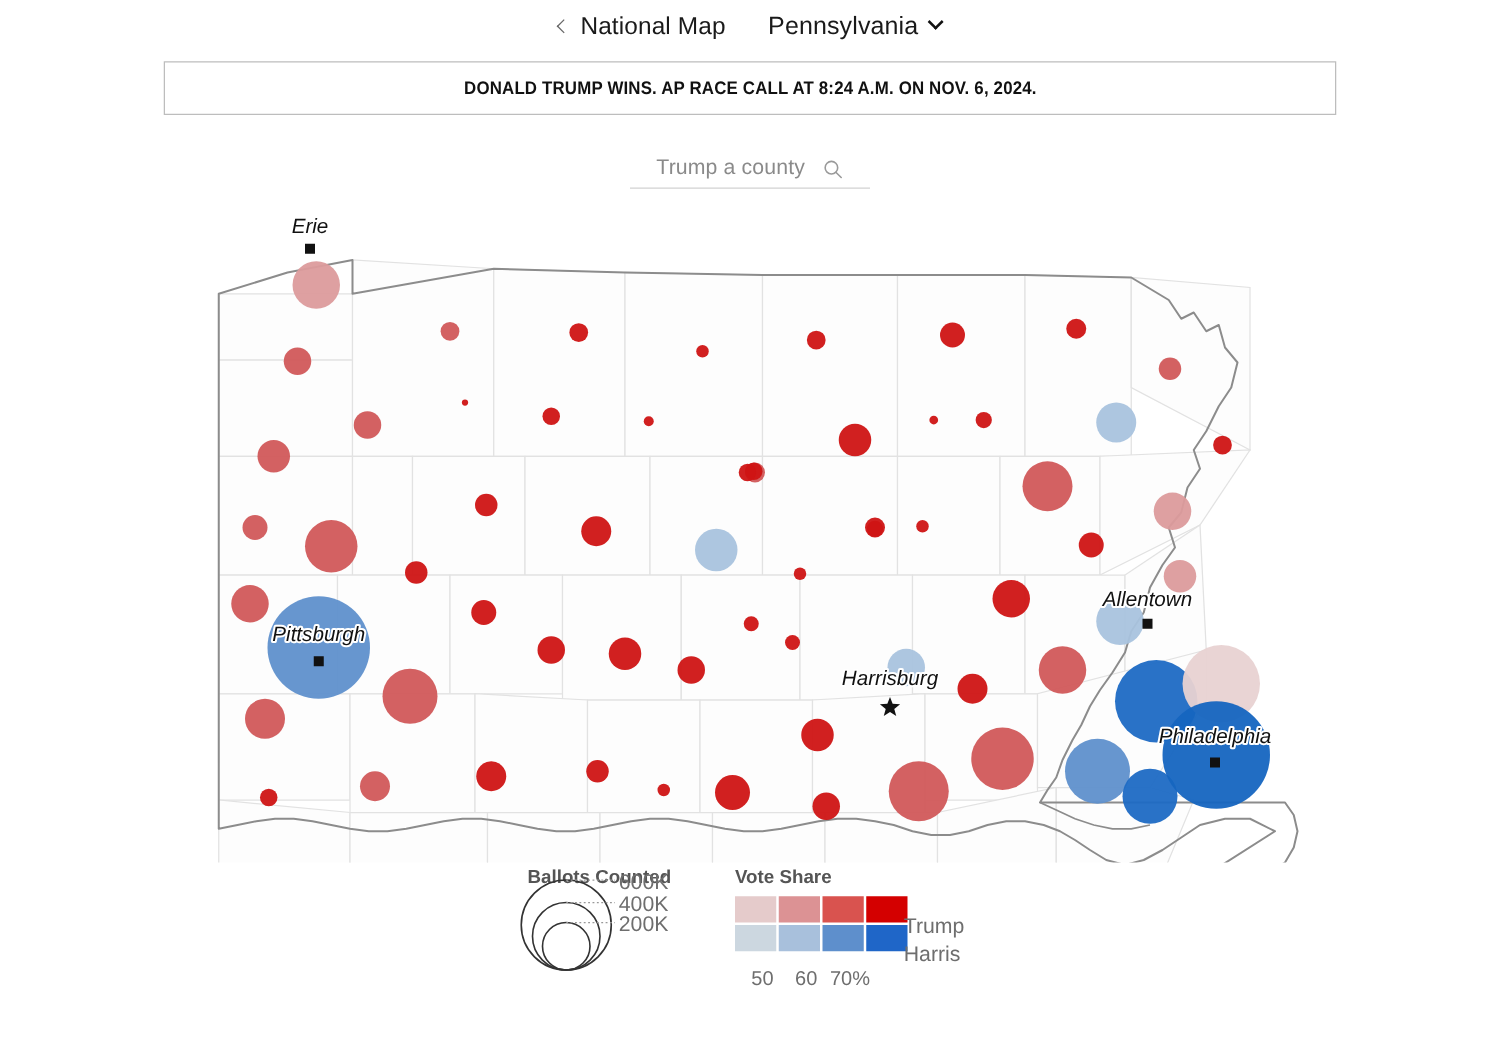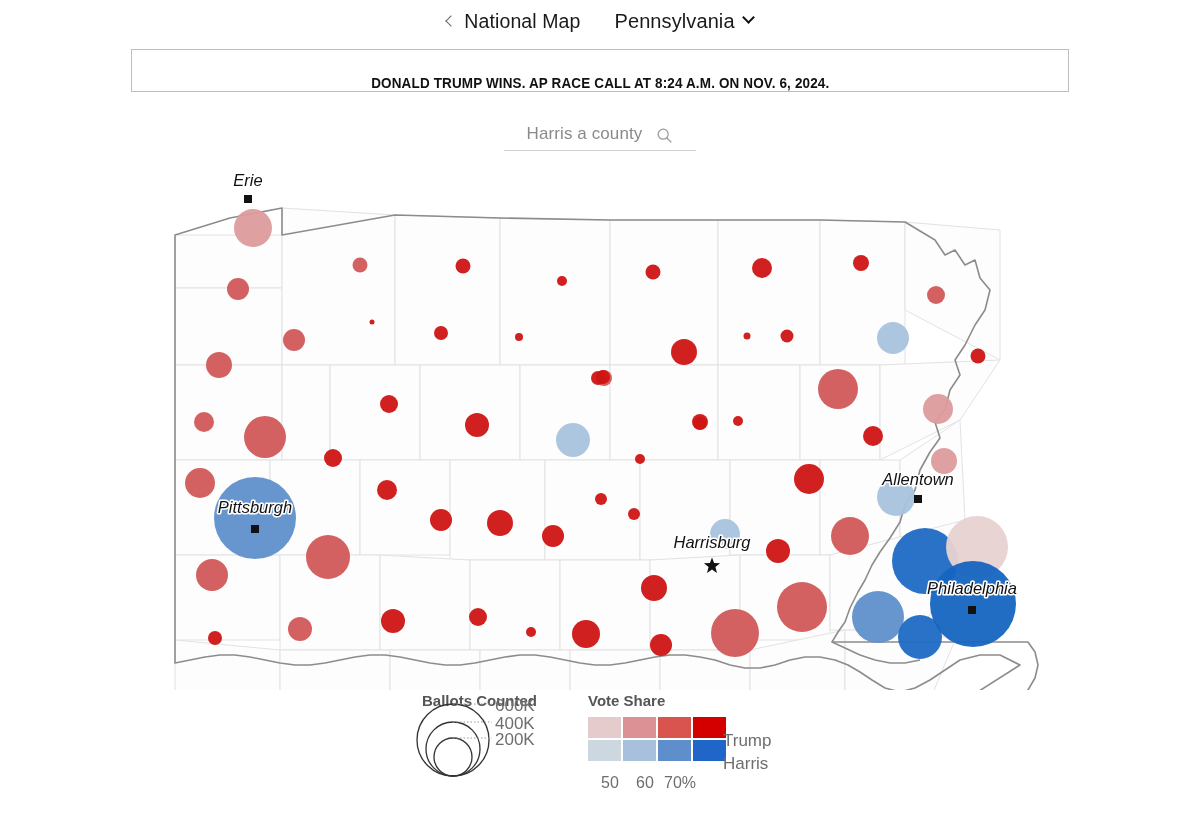--- a/index.html
+++ b/index.html
@@ -38,21 +38,21 @@
     border-right: 2.2px solid #111; border-bottom: 2.2px solid #111;
     transform: rotate(45deg); position: relative; top: -4px;
   }
 
   
   .banner {
     position: absolute; top: 49px; left: 131px;
     width: 938px; height: 43px;
     border: 1px solid #bdbdbd;
     background: #fff;
-    display: flex; align-items: flex-end; justify-content: center;
+    display: flex; align-items: center; justify-content: center;
   }
   .banner-text {
     font-size: 14.5px; font-weight: bold; color: #111;
     letter-spacing: .15px;
     font-family: "Liberation Sans Narrow", "Liberation Sans", sans-serif;
     transform: scaleX(0.93); transform-origin: center;
   }
 
   
   .search {
@@ -99,21 +99,21 @@
       <span>Pennsylvania</span>
       <span class="chev-down"></span>
     </div>
   </div>
 
   <div class="banner">
     <span class="banner-text">DONALD TRUMP WINS. AP RACE CALL AT 8:24 A.M. ON NOV. 6, 2024.</span>
   </div>
 
   <div class="search">
-    <span class="search-ph">Harris a county</span>
+    <span class="search-ph">Trump a county</span>
     <svg class="search-icon" viewBox="0 0 20 20">
       <circle cx="8.4" cy="8.4" r="5.9" fill="none" stroke="#9a9a9a" stroke-width="1.5"></circle>
       <line x1="12.8" y1="12.9" x2="17.6" y2="17.6" stroke="#9a9a9a" stroke-width="1.5" stroke-linecap="round"></line>
     </svg>
   </div>
 
   <div class="mapwrap">
     <svg width="1200" height="530" viewBox="0 0 1200 530">
       <g fill="#fdfdfd" stroke="#e2e2e2" stroke-width="1">
 

